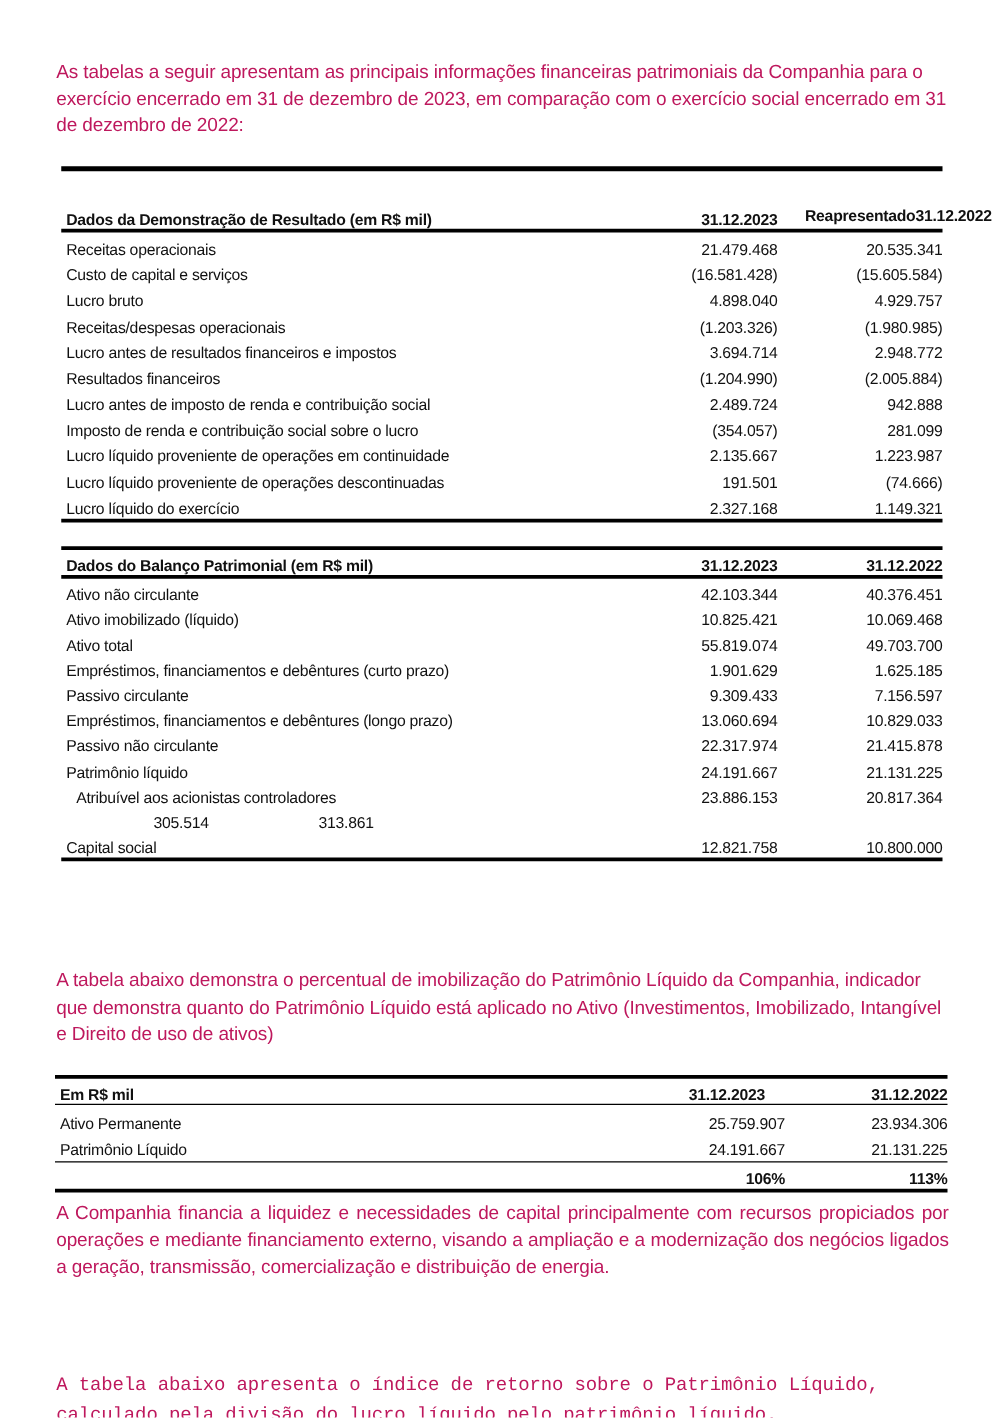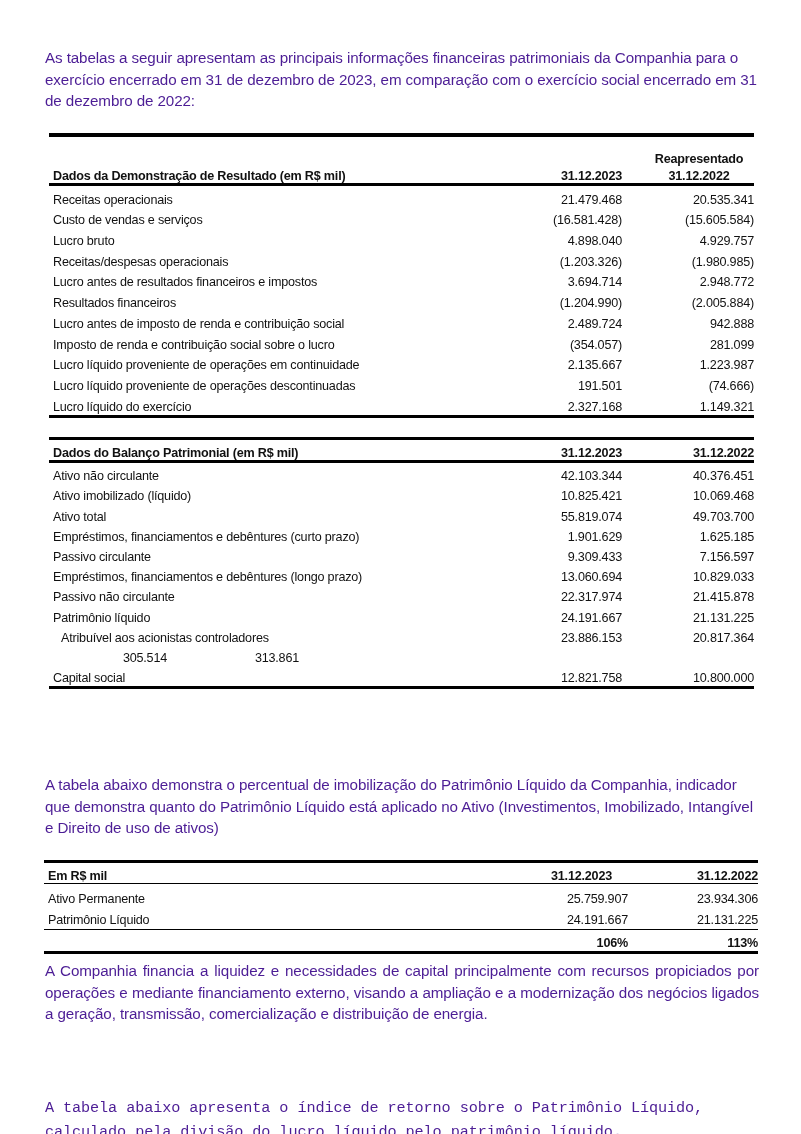--- a/index.html
+++ b/index.html
@@ -1,20 +1,20 @@
 <!DOCTYPE html>
 <html><head>
 <meta charset="utf-8">
 <style>
   html, body { margin: 0; padding: 0; background: #ffffff; }
   body { width: 801px; height: 1134px; position: relative; overflow: hidden; color: #1a1a1a; }
   .para {
     position: absolute; left: 45px; width: 714px;
     font-family: "Liberation Sans", sans-serif; font-size: 15.2px; line-height: 21.5px;
-    color: #4c1d95; letter-spacing: -0.1px; margin: 0;
+    color: #be185d; letter-spacing: -0.1px; margin: 0;
   }
   .para.justify { text-align: justify; text-align-last: left; }
   .tbl {
     position: absolute; font-family: "Liberation Sans", sans-serif;
     font-size: 12.6px; color: #111; letter-spacing: -0.2px;
   }
   .tbl .rule-thick { height: 4px; background: #000; }
   .tbl .rule-mid { height: 3px; background: #000; }
   .tbl .rule-thin { height: 1px; background: #000; }
   .row { display: flex; align-items: flex-end; }
@@ -31,21 +31,21 @@
   #t2 { left: 49px; top: 437px; width: 705px; }
   #t2 .head { height: 20px; }
   #t2 .body .row { height: 20.2px; }
   #t2 .v1 { width: 118px; padding-right: 22px; }
   #t2 .v2 { width: 110px; }
   #t3 { left: 44px; top: 860px; width: 714px; }
   #t3 .head { height: 20px; gap: 16px; }
   #t3 .body .row { height: 21.5px; }
   #t3 .v1 { width: 130px; padding-right: 20px; }
   #t3 .v2 { width: 110px; }
-  .stackhead { display: flex; flex-direction: column; align-items: center; }
+  .stackhead { display: flex; flex-direction: row; align-items: flex-start; }
 </style>
 </head>
 <body>
 
 <p class="para" style="top:47px;">As tabelas a seguir apresentam as principais informações financeiras patrimoniais da Companhia para o exercício encerrado em 31 de dezembro de 2023, em comparação com o exercício social encerrado em 31 de dezembro de 2022:</p>
 
 <div class="tbl" id="t1">
   <div class="rule-thick"></div>
   <div class="row head">
     <div class="label bold">Dados da Demonstração de Resultado (em R$ mil)</div>
@@ -56,21 +56,21 @@
     </div>
   </div>
   <div class="rule-mid"></div>
   <div class="body" id="t1-body">
     <div class="row">
         <div class="label">Receitas operacionais</div>
         <div class="v1">21.479.468</div>
         <div class="v2">20.535.341</div>
       </div>
     <div class="row">
-        <div class="label">Custo de vendas e serviços</div>
+        <div class="label">Custo de capital e serviços</div>
         <div class="v1">(16.581.428)</div>
         <div class="v2">(15.605.584)</div>
       </div>
     <div class="row">
         <div class="label">Lucro bruto</div>
         <div class="v1">4.898.040</div>
         <div class="v2">4.929.757</div>
       </div>
     <div class="row">
         <div class="label">Receitas/despesas operacionais</div>

